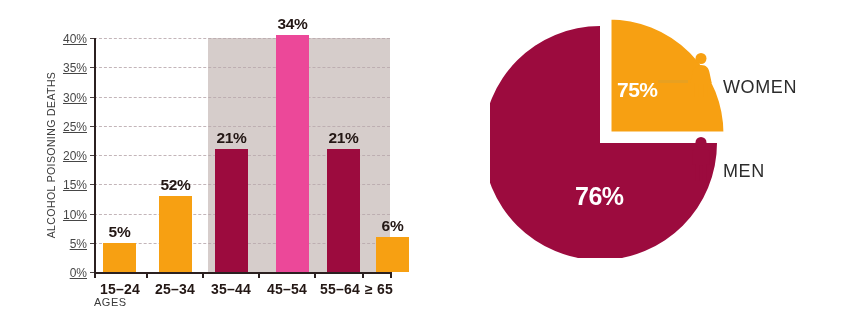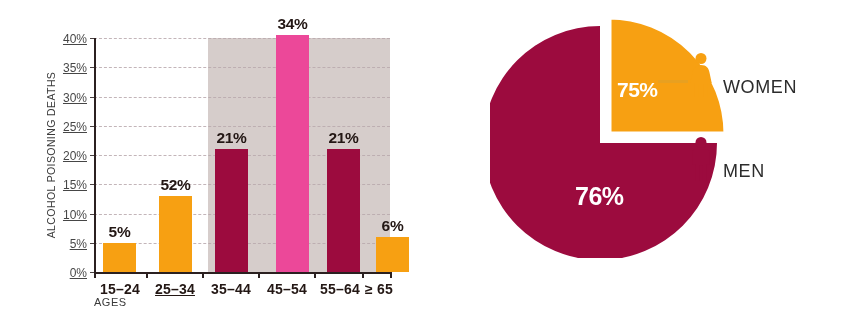--- a/index.html
+++ b/index.html
@@ -275,21 +275,21 @@
 
       <div class="x-tick" style="left:0px;"></div>
       <div class="x-tick" style="left:52px;"></div>
       <div class="x-tick" style="left:108px;"></div>
       <div class="x-tick" style="left:164px;"></div>
       <div class="x-tick" style="left:220px;"></div>
       <div class="x-tick" style="left:268px;"></div>
       <div class="x-tick" style="left:296px;"></div>
 
       <span class="x-cat-label" style="left:26px;">15–24</span>
-      <span class="x-cat-label" style="left:81px;text-decoration:underline;">25–34</span>
+      <span class="x-cat-label" style="left:81px;">25–34</span>
       <span class="x-cat-label" style="left:137px;">35–44</span>
       <span class="x-cat-label" style="left:193px;">45–54</span>
       <span class="x-cat-label" style="left:246px;">55–64</span>
       <span class="x-cat-label" style="left:285px;">≥ 65</span>
 
     </div>
 
     <div class="x-axis-title">AGES</div>
   </div>
 

